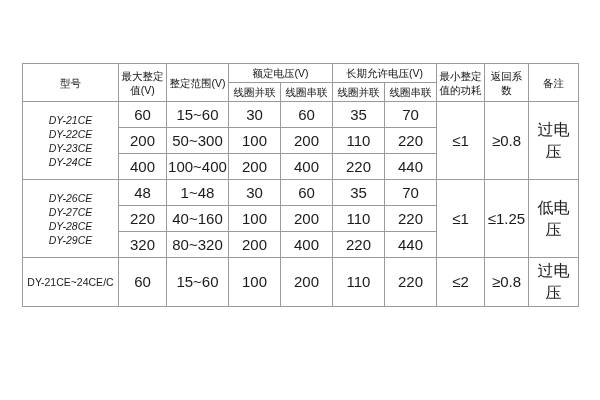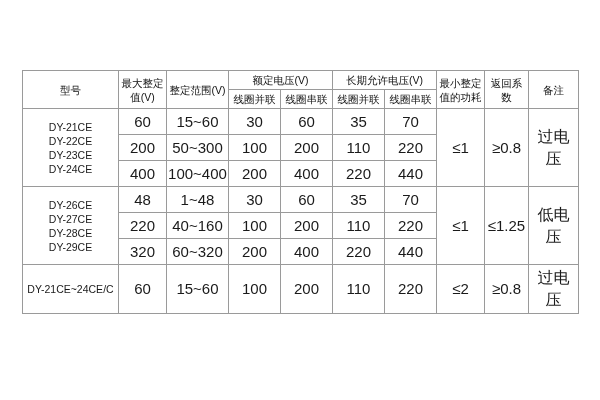--- a/index.html
+++ b/index.html
@@ -13,21 +13,21 @@
   #page {
     position: relative;
     width: 600px;
     height: 400px;
     background: #ffffff;
     overflow: hidden;
   }
   table.spec {
     position: absolute;
     left: 22px;
-    top: 70px;
+    top: 63px;
     width: 556px;
     border-collapse: collapse;
     table-layout: fixed;
     font-size: 10px;
     color: #1a1a1a;
   }
   table.spec td, table.spec th {
     border: 1px solid #9a9a9a;
     text-align: center;
     vertical-align: middle;
@@ -37,21 +37,21 @@
   }
   .hdr {
     font-size: 10.5px;
     color: #111;
   }
   .model-cell {
     font-size: 10.5px;
     line-height: 1.55;
     padding: 4px 2px;
   }
-  .model-cell div { white-space: nowrap; }
+  .model-cell div { white-space: nowrap; font-style: italic; }
   .num { font-size: 15px; }
   .tall { height: 26px; }
   .remark { font-size: 16px; }
   .twoline { line-height: 1.3; }
 </style>
 </head>
 <body>
 
 <div id="page">
 
@@ -142,21 +142,21 @@
       <tr class="tall">
         <td class="num">220</td>
         <td class="num">40~160</td>
         <td class="num">100</td>
         <td class="num">200</td>
         <td class="num">110</td>
         <td class="num">220</td>
       </tr>
       <tr class="tall">
         <td class="num">320</td>
-        <td class="num">60~320</td>
+        <td class="num">80~320</td>
         <td class="num">200</td>
         <td class="num">400</td>
         <td class="num">220</td>
         <td class="num">440</td>
       </tr>
 
       <tr class="tall">
         <td class="model-cell">DY-21CE~24CE/C</td>
         <td class="num">60</td>
         <td class="num">15~60</td>

